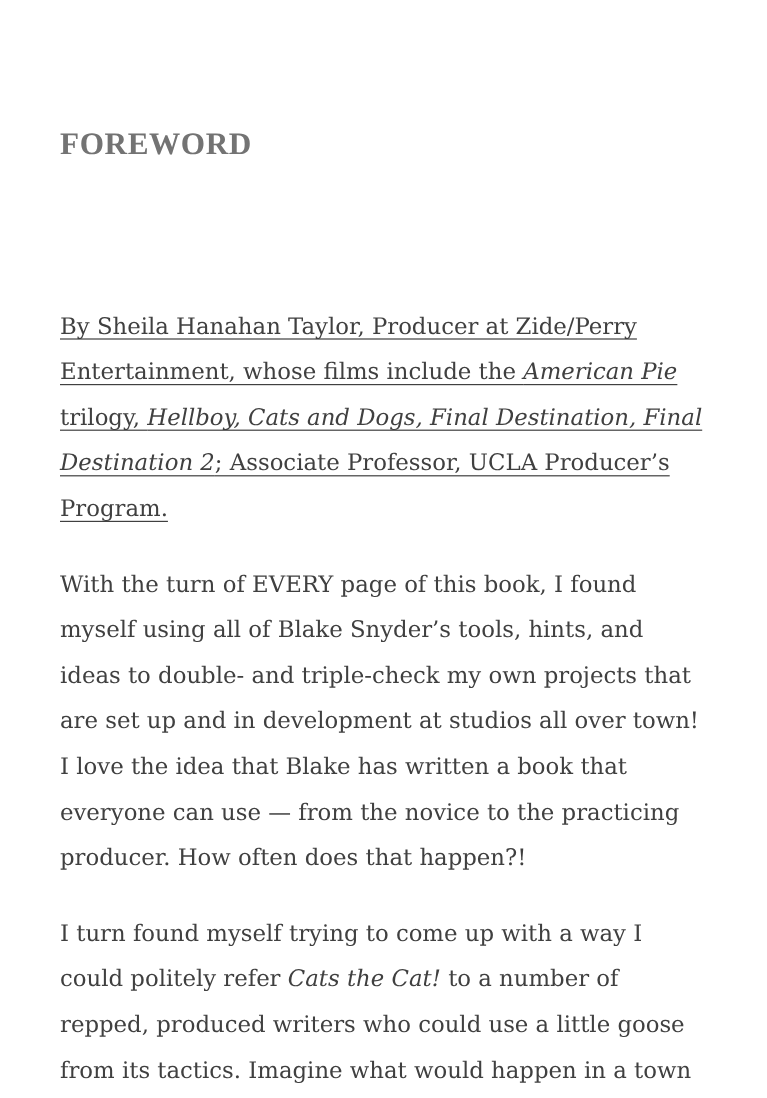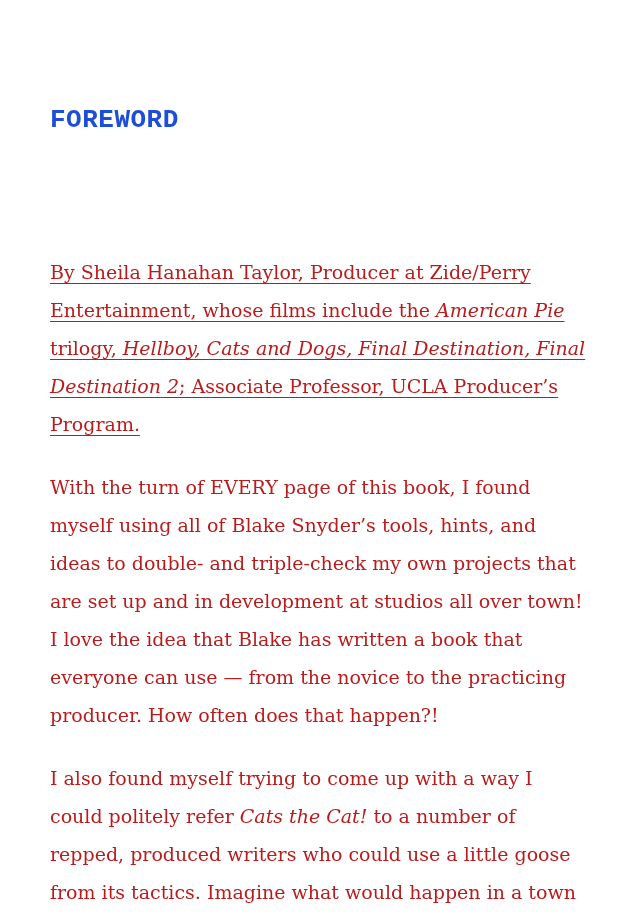--- a/index.html
+++ b/index.html
@@ -14,34 +14,34 @@
   .book-page {
     width: 639px;
     height: 915px;
     background: #ffffff;
     padding: 103px 48px 0 50px;
     font-family: "DejaVu Serif", "Liberation Serif", serif;
     color: #1c1c1c;
   }
 
   .chapter-title {
-    font-family: Liberation Mono, monospace;
+    font-family: Liberation Serif, serif;
     font-size: 26px;
     line-height: 34px;
     font-weight: 700;
     letter-spacing: 0.5px;
-    color: #1d4ed8;
+    color: #737373;
     margin: 0 0 116px 0;
   }
 
   .document-body p {
     font-size: 19px;
     line-height: 38px;
     text-align: left;
-    color: #b91c1c;
+    color: #404040;
     margin: 0 0 25px 0;
   }
 
   .document-body p.underlined {
     text-decoration: underline;
     text-decoration-thickness: 1px;
     text-underline-offset: 4px;
   }
 
   .document-body em {
@@ -50,15 +50,15 @@
 </style>
 </head>
 <body>
 
 <main class="book-page">
   <h1 class="chapter-title">FOREWORD</h1>
 
   <div class="document-body" id="paragraphs">
       <p class="underlined"><span>By Sheila Hanahan Taylor, Producer at Zide/Perry Entertainment, whose films include the </span><em>American Pie</em><span> trilogy, </span><em>Hellboy, Cats and Dogs, Final Destination, Final Destination 2</em><span>; Associate Professor, UCLA Producer’s Program.</span></p>
       <p><span>With the turn of EVERY page of this book, I found myself using all of Blake Snyder’s tools, hints, and ideas to double- and triple-check my own projects that are set up and in development at studios all over town! I love the idea that Blake has written a book that everyone can use — from the novice to the practicing producer. How often does that happen?!</span></p>
-      <p><span>I also found myself trying to come up with a way I could politely refer </span><em>Cats the Cat!</em><span> to a number of repped, produced writers who could use a little goose from its tactics. Imagine what would happen in a town where more writers approached screenwriting the way Blake suggests? My weekend read would</span></p>
+      <p><span>I turn found myself trying to come up with a way I could politely refer </span><em>Cats the Cat!</em><span> to a number of repped, produced writers who could use a little goose from its tactics. Imagine what would happen in a town where more writers approached screenwriting the way Blake suggests? My weekend read would</span></p>
     </div>
 </main>
 
 </body></html>

